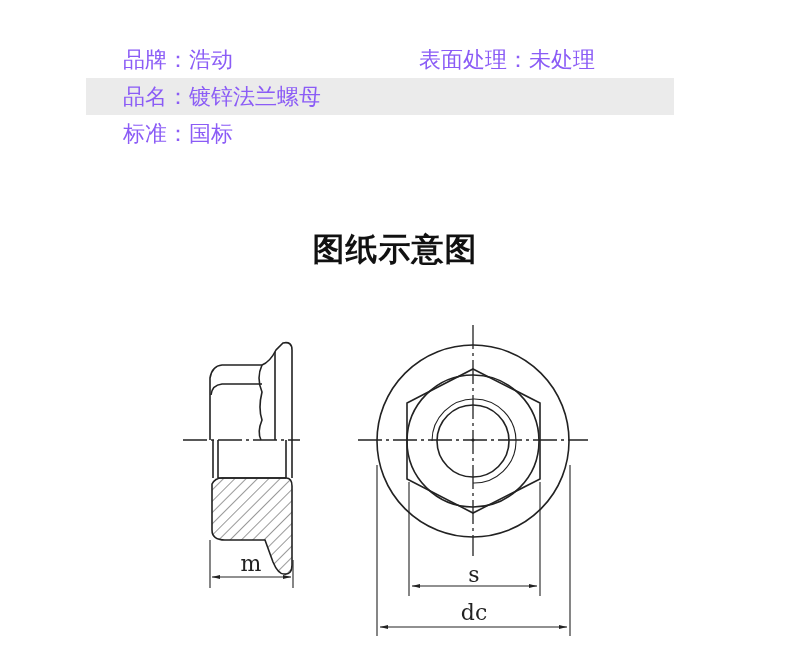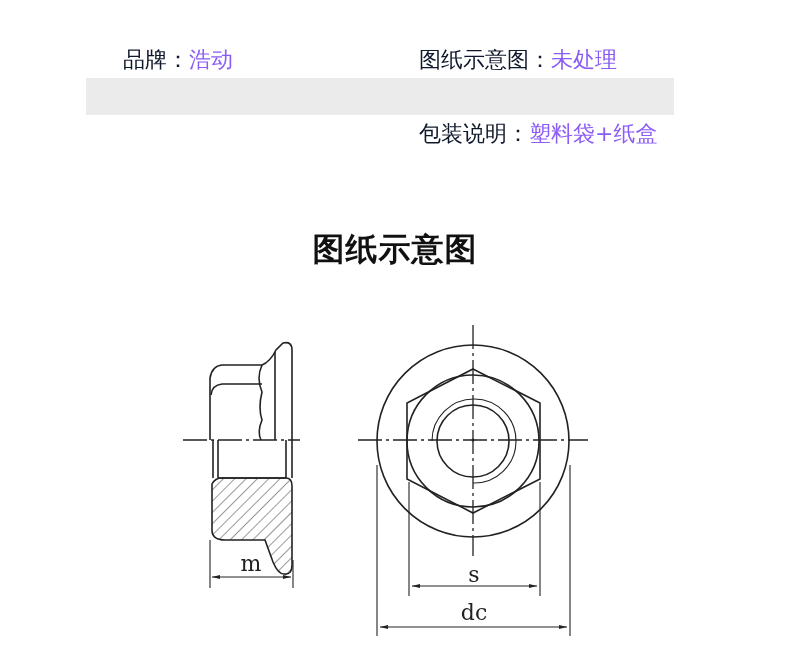--- a/index.html
+++ b/index.html
@@ -4,44 +4,47 @@
 <style>
   html, body { margin: 0; padding: 0; background: #ffffff; }
   body { width: 790px; height: 670px; position: relative; overflow: hidden;
          font-family: "DejaVu Sans", "Liberation Sans", sans-serif; color: #1a1a1a; }
   .spec-table { position: absolute; left: 86px; top: 41px; width: 588px; }
   .spec-row { position: relative; height: 37px; }
   .spec-row.shaded { background: #ebebeb; }
   .spec-cell { position: absolute; top: 0; height: 37px; line-height: 37px; font-size: 22px; white-space: nowrap; }
   .spec-cell.left { left: 37px; }
   .spec-cell.right { left: 333px; }
-  .spec-label { color: #0f172a; margin-top: 15px; }
+  .spec-label { color: #8b5cf6; margin-top: 15px; }
   .spec-value { color: #8b5cf6; }
   .section-title { position: absolute; left: 0; width: 790px; top: 228px; text-align: center;
                    font-size: 32px; font-weight: bold; color: #111111; letter-spacing: 1px; }
   .drawing { position: absolute; left: 0; top: 0; width: 790px; height: 670px; }
   .dim-label { font-family: "DejaVu Serif", "Liberation Serif", serif; font-size: 22px; fill: #222222; }
 </style>
 </head>
 <body>
 
 <div class="spec-table">
   <div class="spec-row">
     <div class="spec-cell left">
       <span class="spec-label">品牌：</span><span class="spec-value">浩动</span>
     </div>
     <div class="spec-cell right">
-      <span class="spec-label">图纸示意图：</span><span class="spec-value">未处理</span>
+      <span class="spec-label">表面处理：</span><span class="spec-value">未处理</span>
     </div>
   </div>
   <div class="spec-row shaded">
+    <div class="spec-cell left">
+      <span class="spec-label">品名：</span><span class="spec-value">镀锌法兰螺母</span>
+    </div>
   </div>
   <div class="spec-row">
-    <div class="spec-cell right">
-      <span class="spec-label">包装说明：</span><span class="spec-value">塑料袋+纸盒</span>
+    <div class="spec-cell left">
+      <span class="spec-label">标准：</span><span class="spec-value">国标</span>
     </div>
   </div>
 </div>
 
 <div class="section-title">图纸示意图</div>
 
 <svg class="drawing" viewBox="0 0 790 670" xmlns="http://www.w3.org/2000/svg">
   <defs>
     <pattern id="hatch" patternUnits="userSpaceOnUse" width="8" height="8" patternTransform="rotate(45)">
       <line x1="0" y1="0" x2="0" y2="8" stroke="#333" stroke-width="1"></line>

